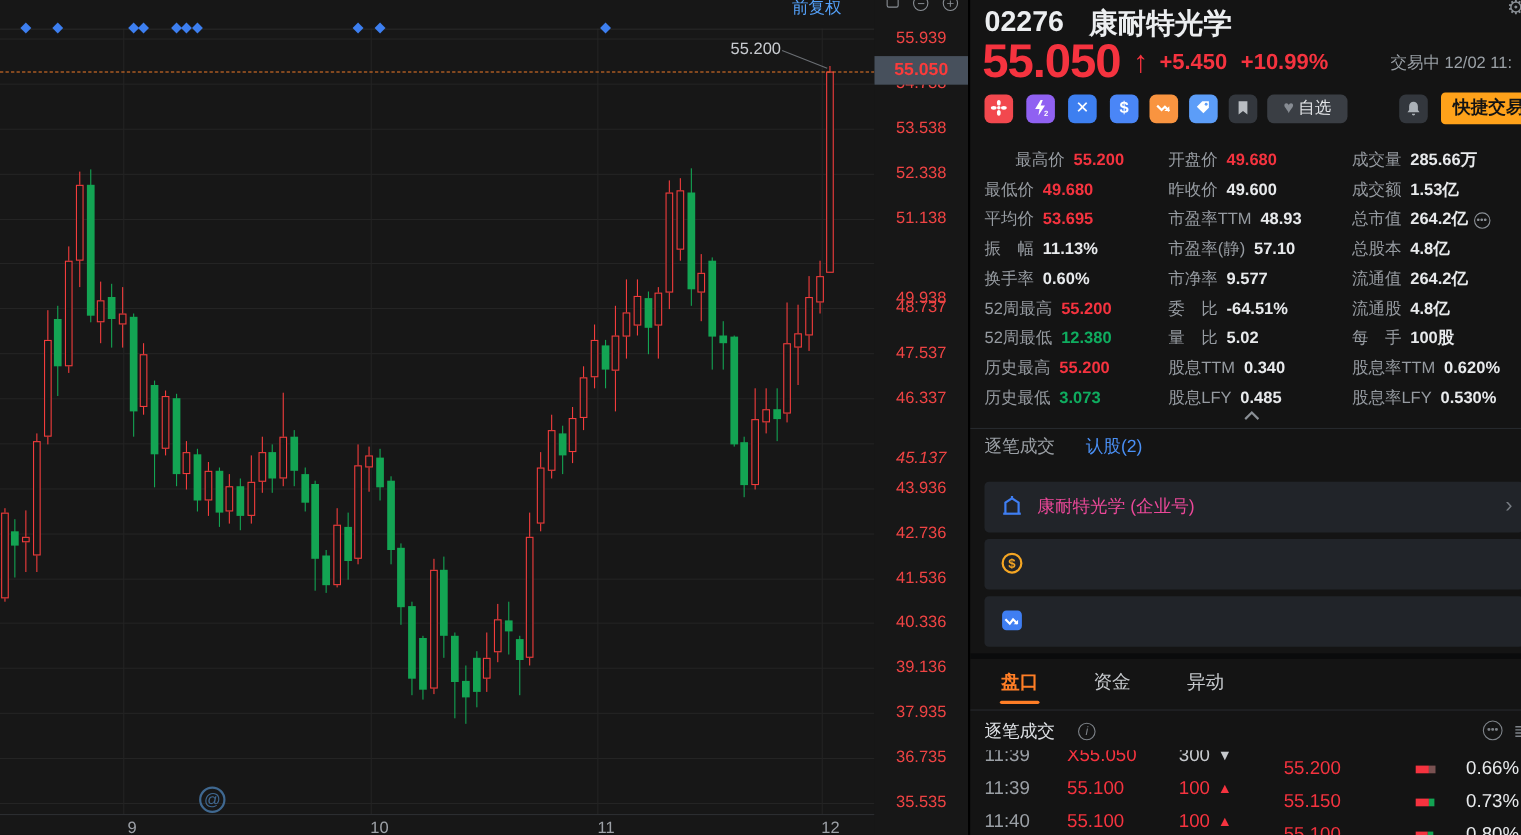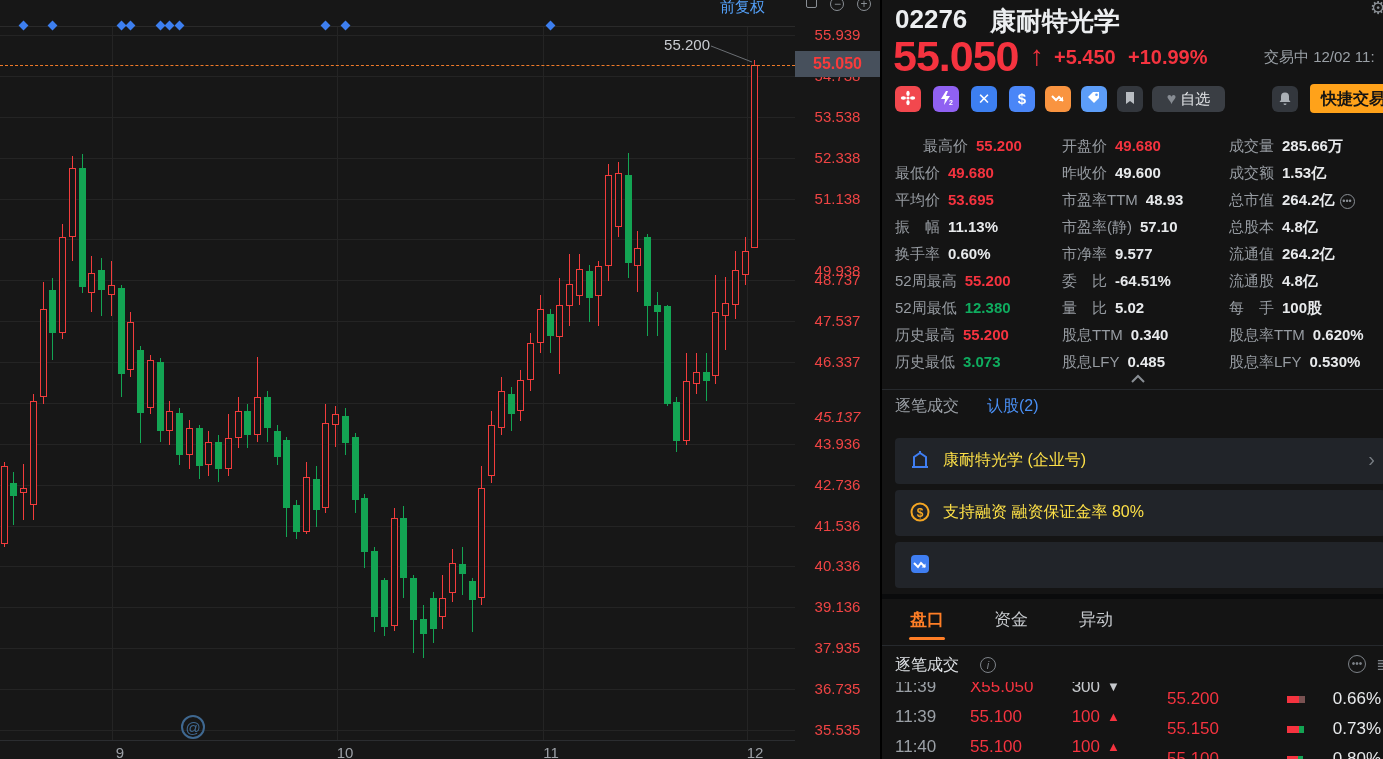--- a/index.html
+++ b/index.html
@@ -54,21 +54,21 @@
   .stat-cell .lb{color:#969ba1;margin-right:8px;}
   .stat-cell .vl{font-weight:700;}
   .red{color:#f5333f}.green{color:#0fac5f}.white{color:#e8eaec}
   .more-circle{display:inline-block;vertical-align:1px;width:15px;height:15px;border:1px solid #8a8f95;border-radius:50%;color:#8a8f95;font-size:9px;line-height:13px;text-align:center;margin-left:5px;letter-spacing:0;}
   #collapse{position:absolute;left:248px;top:370px;}
   .divider{position:absolute;left:0;width:503px;height:1px;background:#26292d;}
   #related-label{position:absolute;left:13px;top:396px;font-size:16px;color:#9ba0a6;}
   #related-link{position:absolute;left:105px;top:396px;font-size:16px;color:#4a90f5;}
   .card{position:absolute;left:13px;width:490px;height:46px;background:#212429;border-radius:4px;}
   .card .ic{position:absolute;left:15px;top:12px;}
-  .card .tx{position:absolute;left:48px;top:12px;font-size:16px;color:#fde047;white-space:nowrap;text-align:right;}
+  .card .tx{position:absolute;left:48px;top:12px;font-size:16px;color:#ec4899;white-space:nowrap;text-align:right;}
   .card .chev{position:absolute;right:10px;top:10px;font-size:20px;color:#777c82;}
   #thick-div{position:absolute;left:0;top:594px;width:503px;height:5px;background:#0a0b0c;}
   .tab{position:absolute;top:608px;font-size:17px;color:#c6c9cd;}
   .tab.active{color:#ff7e26;font-weight:700;}
   .tab-underline{position:absolute;top:637px;height:3px;width:36px;background:#ff7e26;border-radius:2px;}
   #trades-title{position:absolute;left:13px;top:655px;font-size:16px;color:#dfe2e6;}
   .info-circle{position:absolute;left:98px;top:657px;width:16px;height:16px;border:1px solid #7d8288;border-radius:50%;color:#7d8288;font-size:11px;line-height:14px;text-align:center;font-style:italic;}
   #trades-more{position:absolute;left:466px;top:655px;width:18px;height:18px;border:1px solid #7d8288;border-radius:50%;color:#7d8288;font-size:10px;line-height:16px;text-align:center;letter-spacing:0;}
   #trades-switch{position:absolute;left:494px;top:655px;color:#7d8288;font-size:16px;}
   #trade-rows{position:absolute;left:13px;top:682px;width:257px;height:77px;overflow:hidden;}
@@ -457,21 +457,20 @@
       <span class="tx">康耐特光学 (企业号)</span>
       <span class="chev">›</span>
     </div>
     <div class="card" style="top:490px;">
       <span class="ic">
         <svg width="20" height="20" viewBox="0 0 20 20">
             <circle cx="10" cy="10" r="8.5" fill="none" stroke="#f5a623" stroke-width="2"></circle>
             <text x="10" y="14.5" font-size="12" fill="#f5a623" text-anchor="middle" font-weight="bold">$</text>
           </svg>
       </span>
-      <span class="tx">支持融资 融资保证金率 80%</span>
     </div>
     <div class="card" style="top:542px;">
       <span class="ic">
         <svg width="20" height="20" viewBox="0 0 20 20">
             <rect x="1" y="1" width="18" height="18" rx="4" fill="#3f7ef2"></rect>
             <polyline points="4,9 8,13 11,9 15,13" fill="none" stroke="#fff" stroke-width="2"></polyline>
             <polygon points="15.5,13.5 15.5,9.5 11.5,13.5" fill="#fff"></polygon>
           </svg>
       </span>
     </div>

